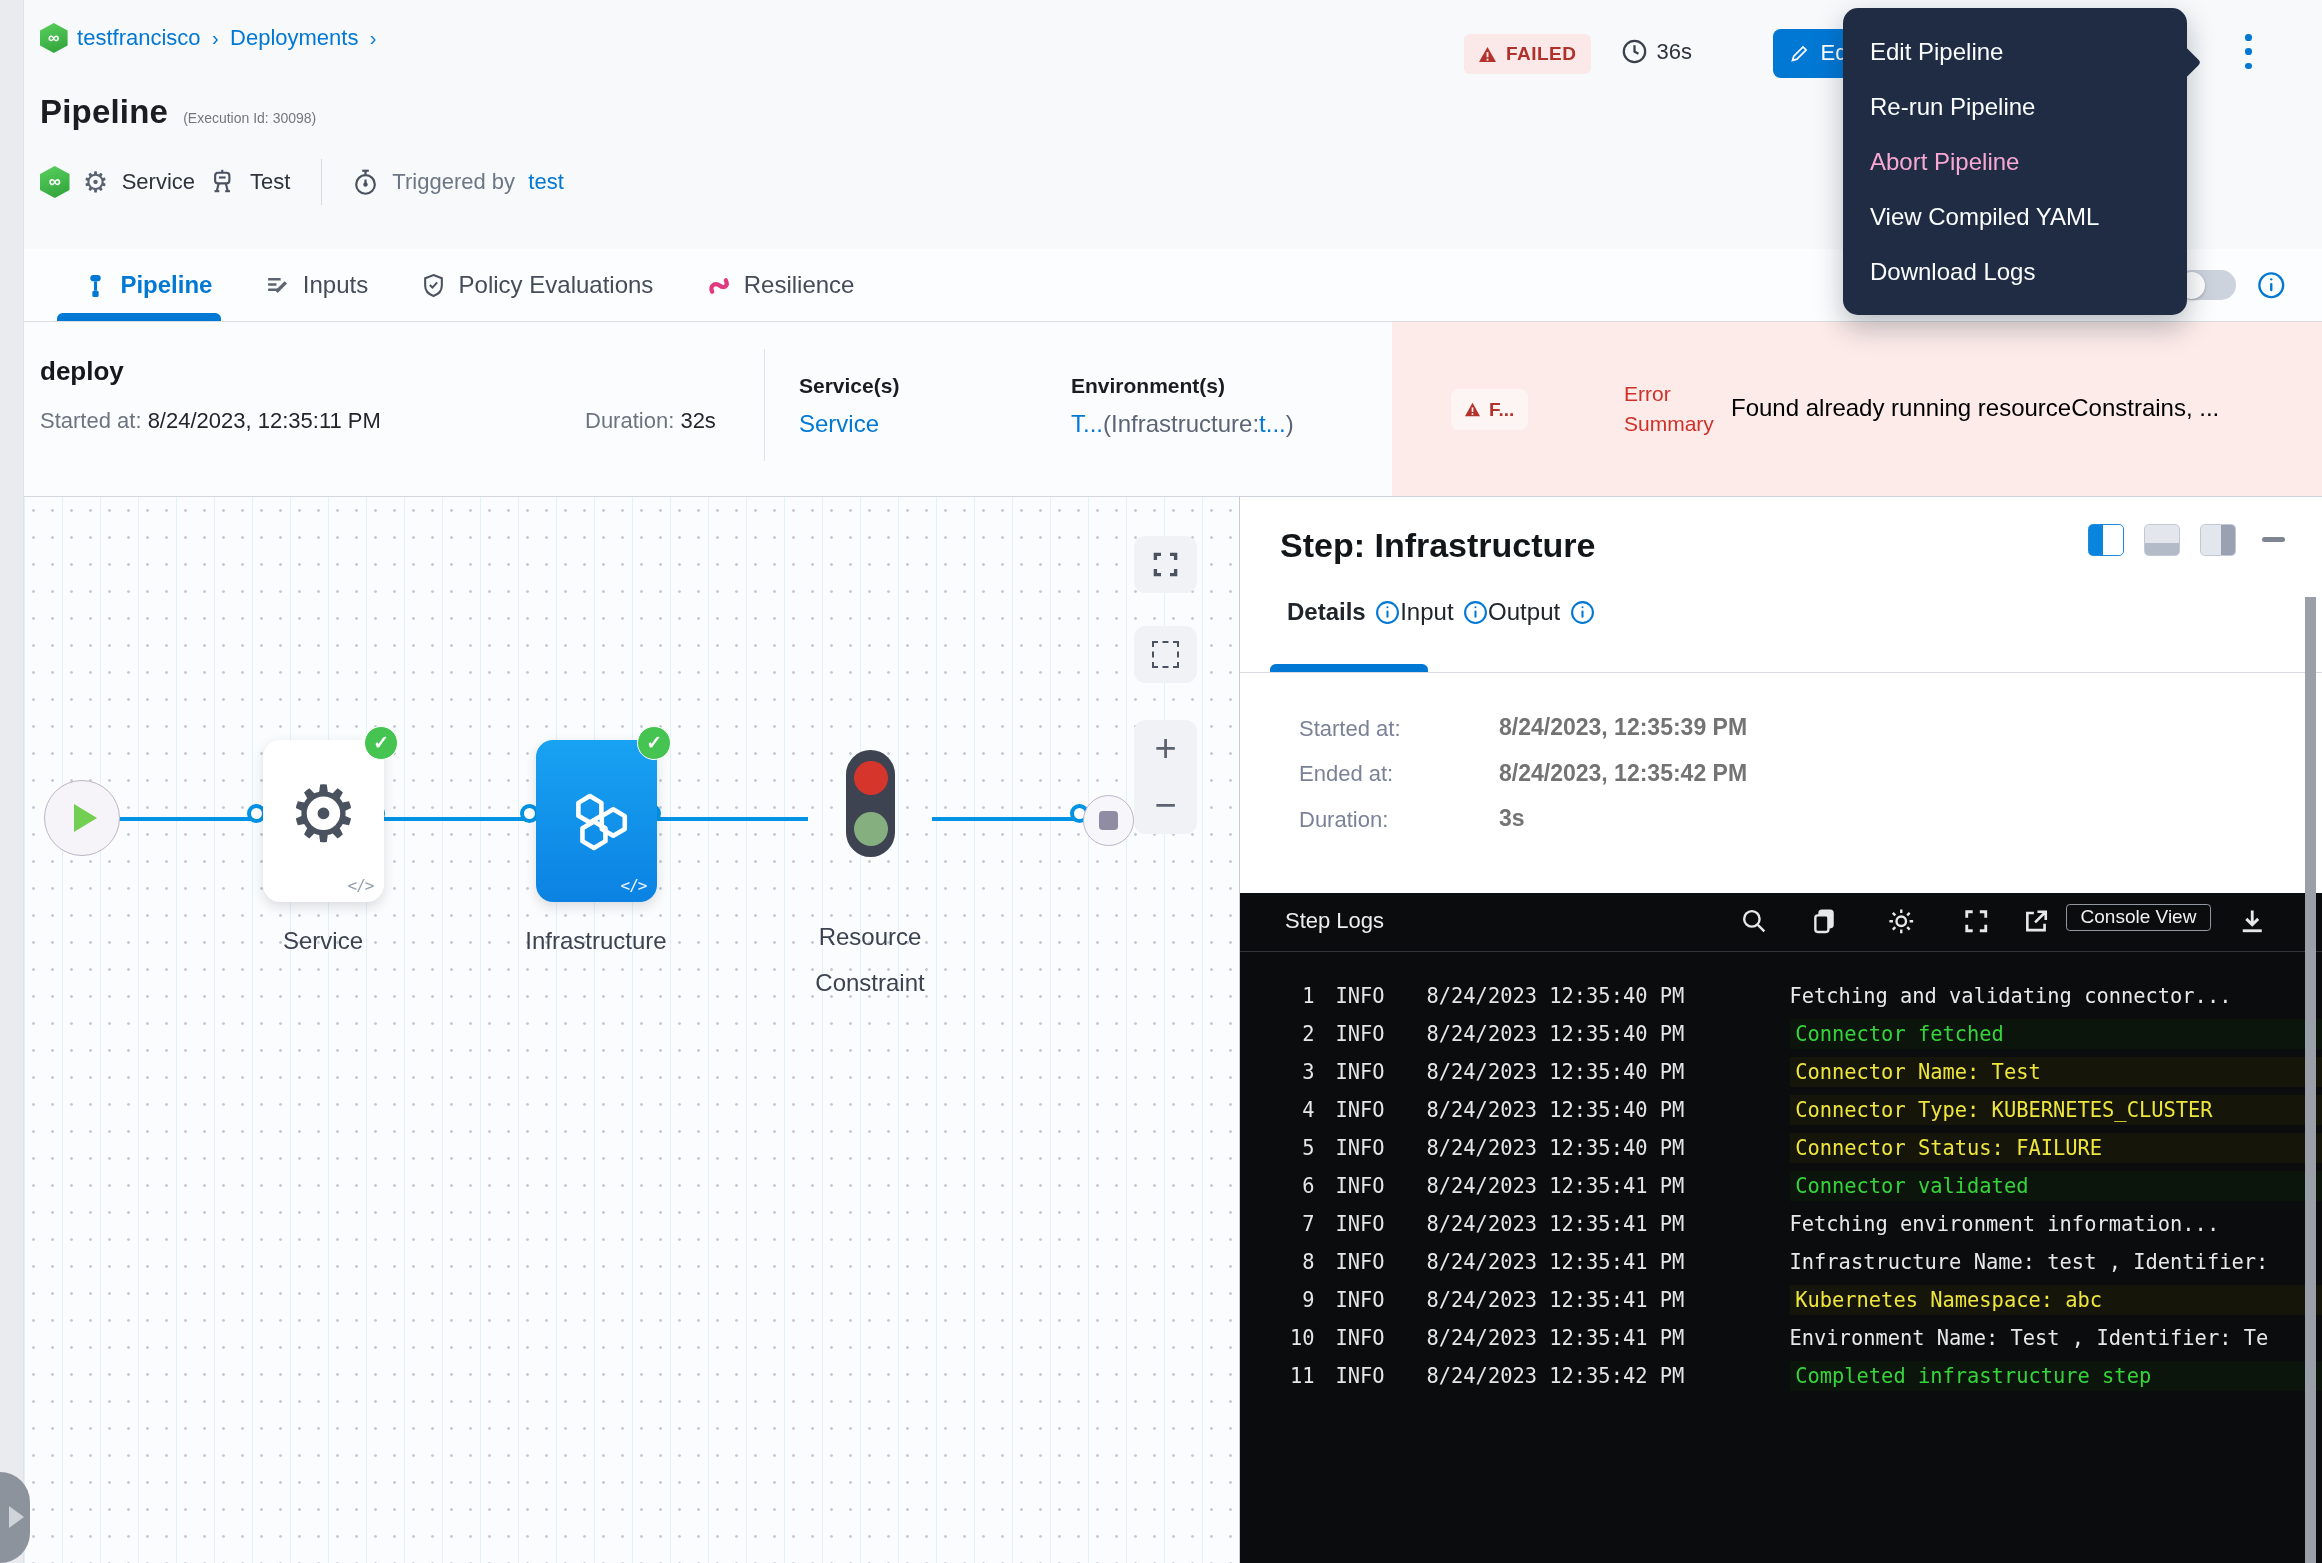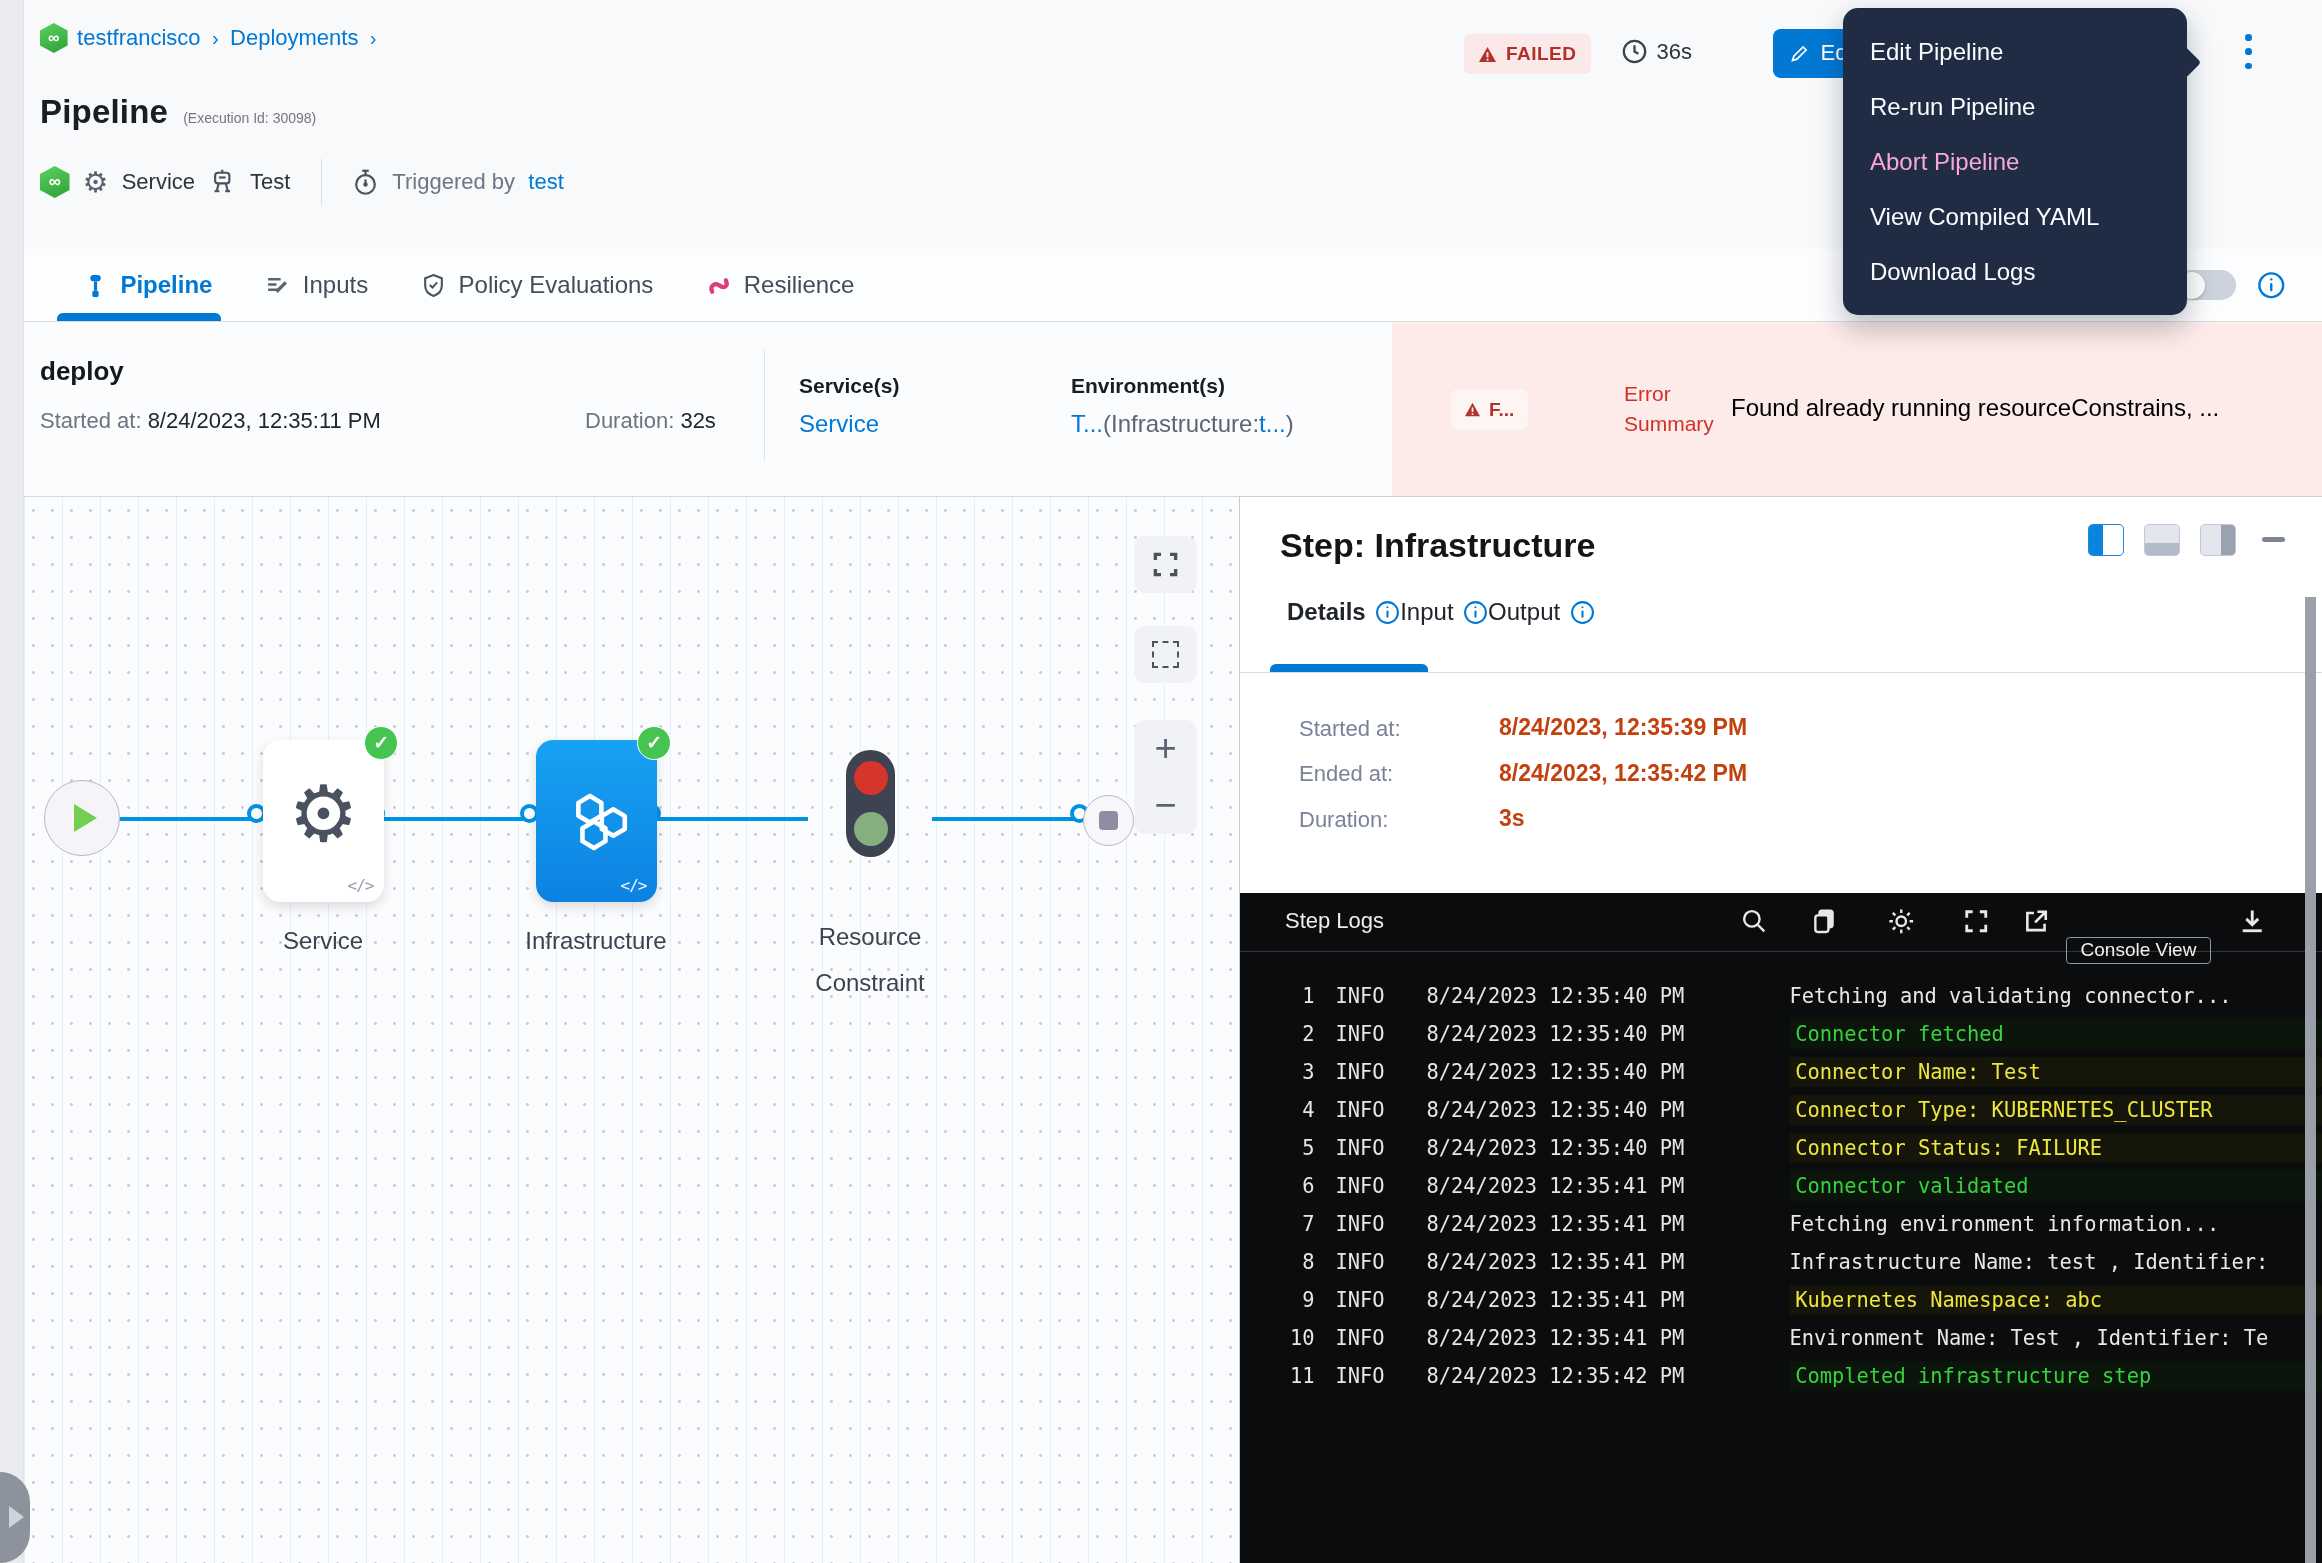--- a/index.html
+++ b/index.html
@@ -111,28 +111,28 @@
   .lo1 { border:1.9px solid #1f88d8; background:linear-gradient(90deg,#0a84dd 0 14.3px,#fff 14.3px); }
   .lo2 { border:1.9px solid #c2c8d3; background:linear-gradient(180deg,#e3e6ec 0 60%,#b4bbc8 60%); }
   .lo3 { border:1.9px solid #c2c8d3; background:linear-gradient(90deg,#e3e6ec 0 60%,#9aa2b1 60%); }
   .lo-dash { width:23px; height:4.8px; background:#7e8693; border-radius:2.9px; margin-top:13.3px; margin-left:5.7px; }
   #ptabs { position:absolute; left:47px; top:101px; display:flex; }
   .ptab { display:flex; align-items:center; gap:9.5px; font-size:24px; color:#20242b; }
   .ptab.active { font-weight:bold; }
   #ptab-underline { position:absolute; left:30px; top:167px; width:158px; height:7.6px; background:#0278d5; border-radius:5.7px 5.7px 0 0; }
   #pdivider { position:absolute; left:0; top:175px; width:100%; height:1px; background:#d8dbe2; }
   .drow { position:absolute; left:59px; font-size:22px; color:#7b8298; }
-  .dval { position:absolute; left:259px; font-size:23px; font-weight:bold; color:#c2410c; }
+  .dval { position:absolute; left:259px; font-size:23px; font-weight:bold; color:#737373; }
 
   
   #logs { position:absolute; left:0; top:396px; width:1083px; height:671px; background:#0b0c0e; }
   #logs-header { position:relative; height:59px; border-bottom:1px solid #33353a; }
   #logs-title { position:absolute; left:45px; top:15px; font-size:22px; color:#ededed; }
   .licon { position:absolute; top:14.3px; }
-  #console-btn { position:absolute; left:826px; top:10.5px; width:145px; height:27px; border:1.4px solid #9298a0; border-radius:3.8px; color:#f0f0f0; font-size:19px; display:flex; align-items:center; justify-content:center;margin-top:33px; }
+  #console-btn { position:absolute; left:826px; top:10.5px; width:145px; height:27px; border:1.4px solid #9298a0; border-radius:3.8px; color:#f0f0f0; font-size:19px; display:flex; align-items:center; justify-content:center; }
   #logs-body { position:absolute; left:0; top:59px; right:0; bottom:0; padding-top:25px; font-family:"DejaVu Sans Mono", monospace; font-size:20.4px; }
   .lrow { height:38px; display:flex; align-items:center; padding-left:46px; }
   .lnum { width:28.5px; text-align:right; color:#e6e6e6; margin-right:21px; flex:none; }
   .llevel { width:59px; color:#e6e6e6; margin-right:32px; flex:none; }
   .ltime { width:314px; color:#e6e6e6; margin-right:49px; flex:none; }
   .lmsg { white-space:nowrap; overflow:hidden; flex:1; }
   .c-white { color:#e8e8e8; }
   .c-green { color:#35d43a; background:#0c150c; padding:2.9px 5.7px; }
   .c-yellow { color:#eee63c; background:#15150a; padding:2.9px 5.7px; }
 

